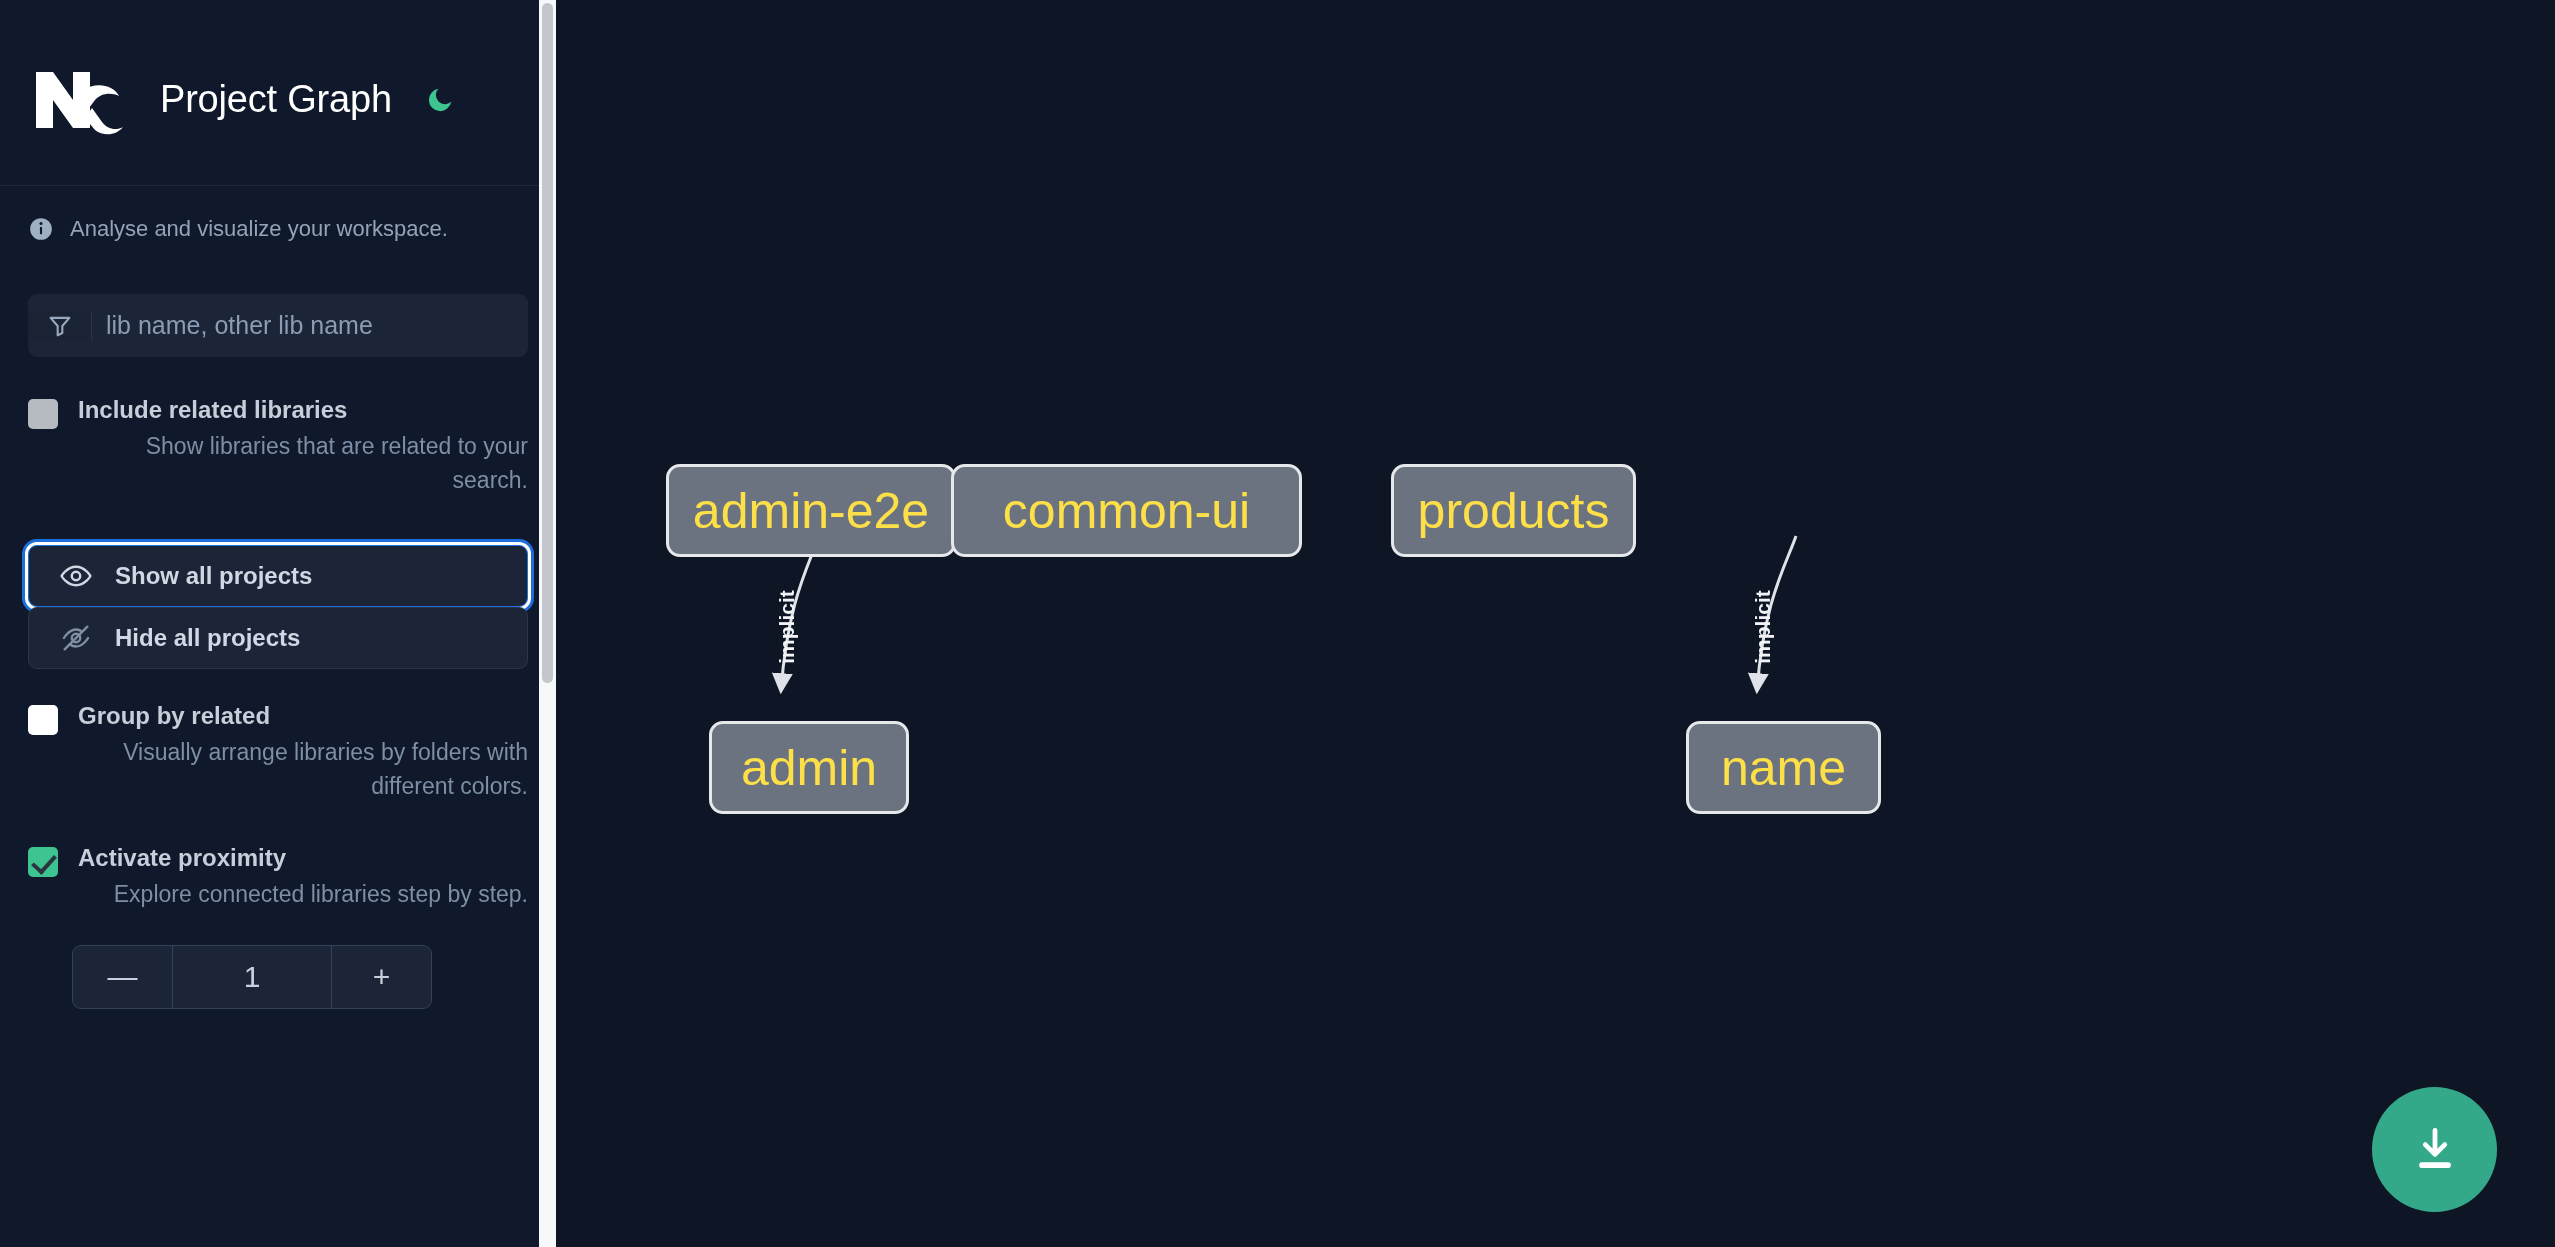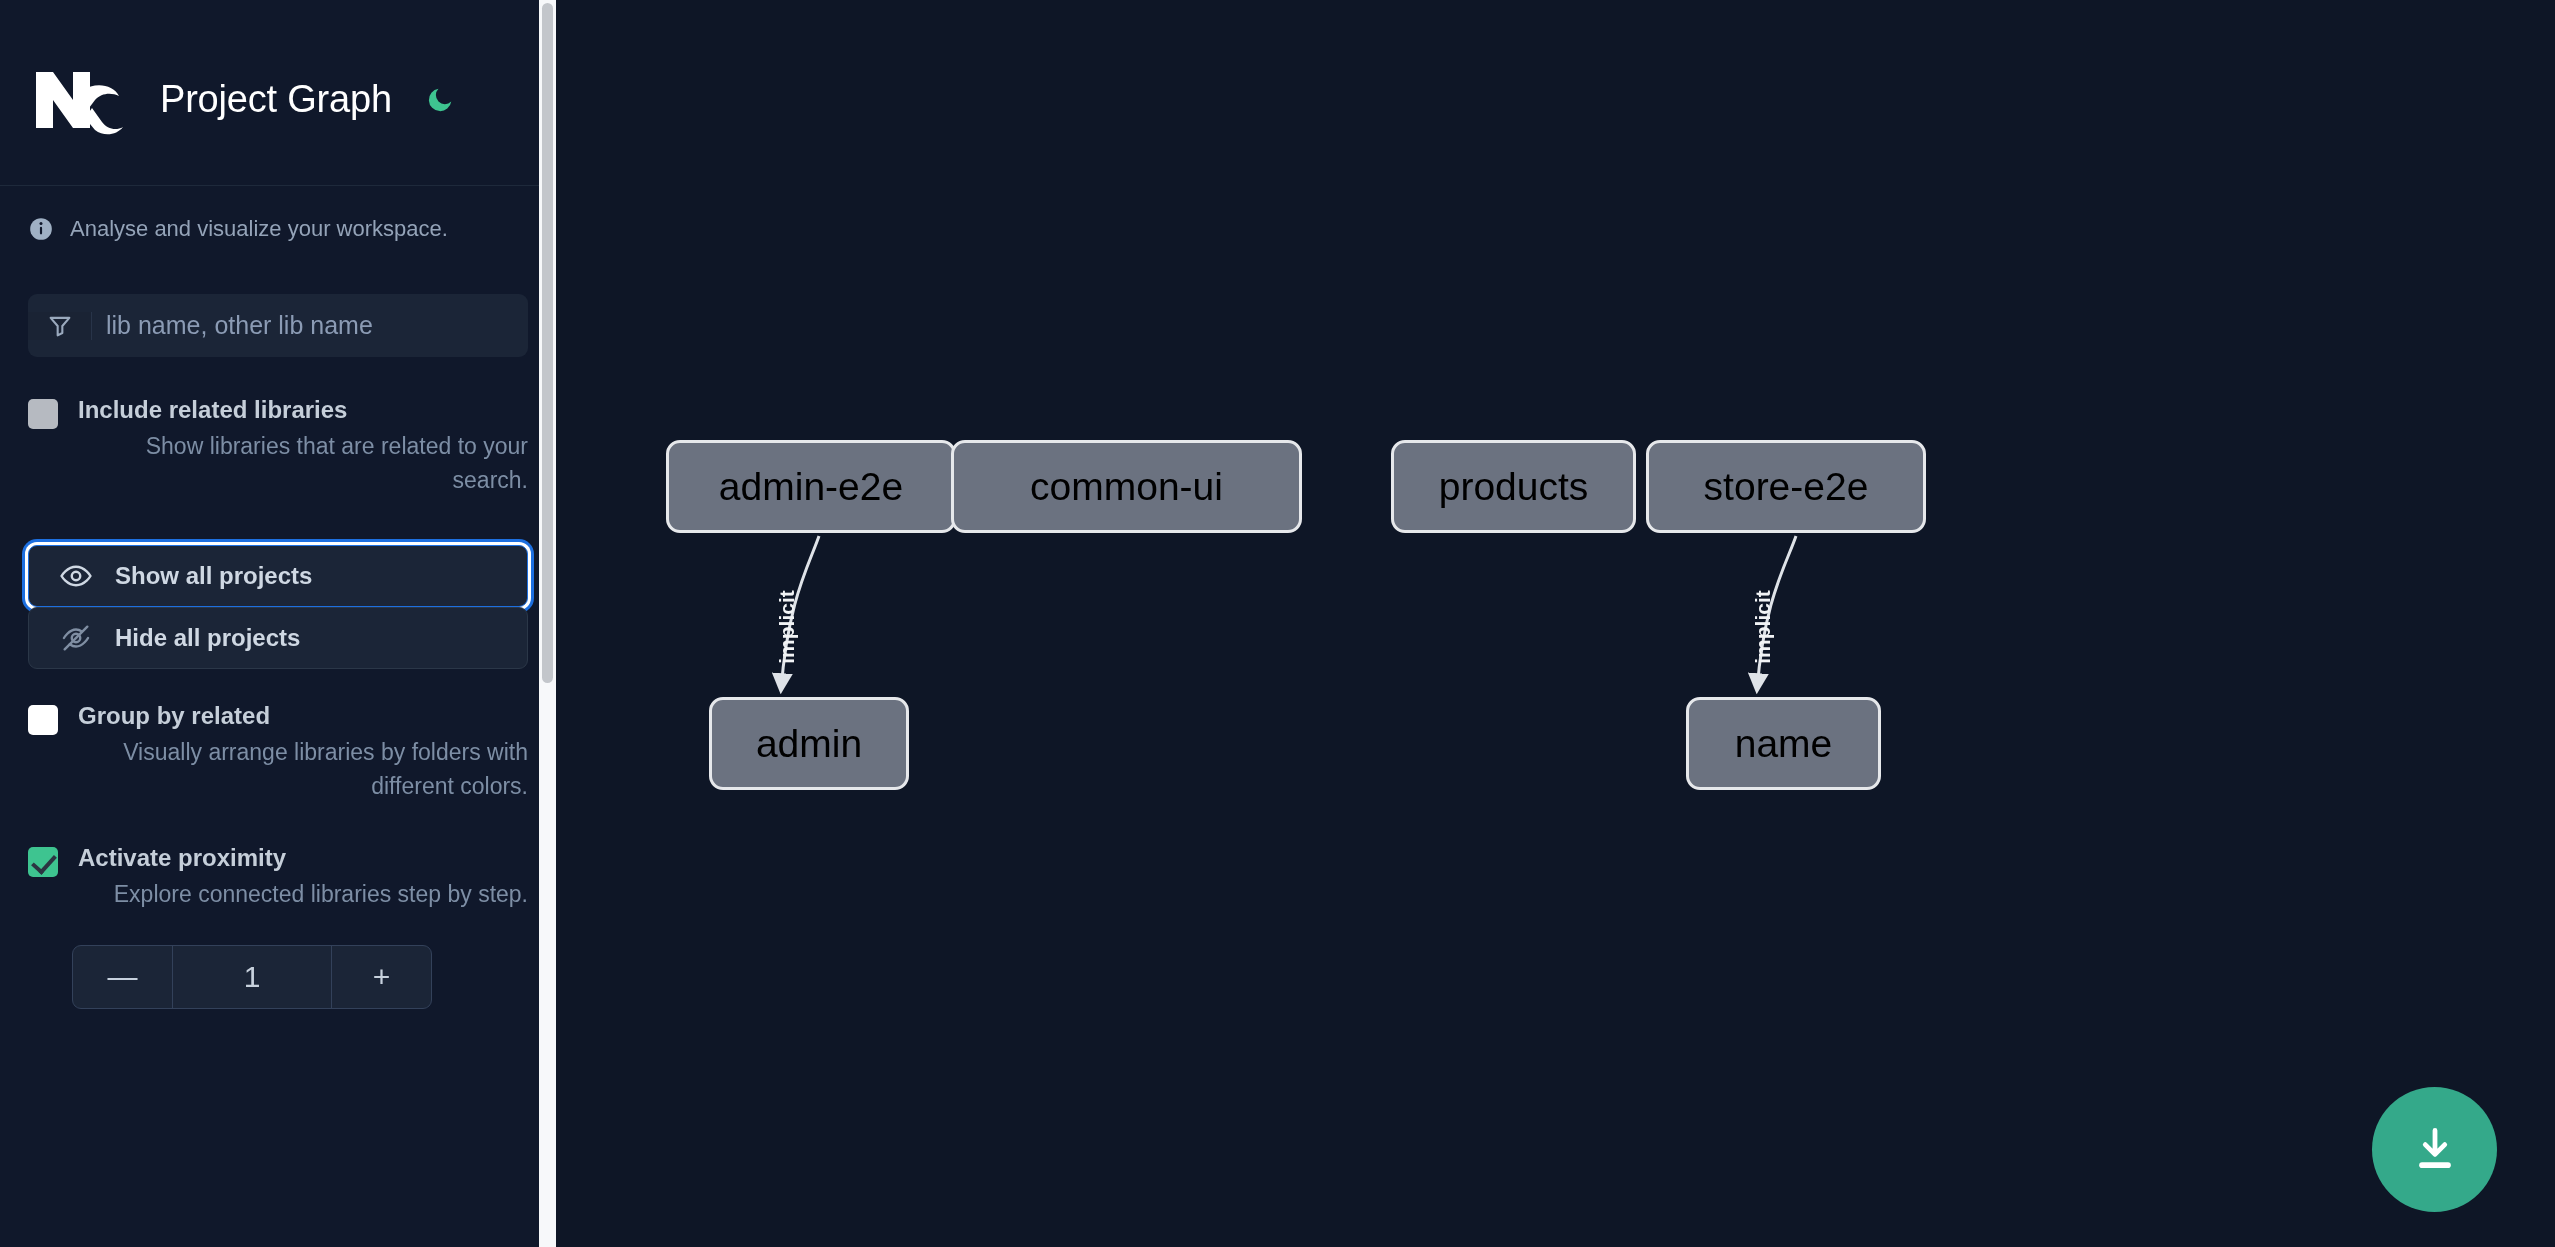--- a/index.html
+++ b/index.html
@@ -183,24 +183,25 @@
     height: 1247px;
     background: #0e1626;
     overflow: hidden;
   }
   .node {
     position: absolute;
     display: flex; align-items: center; justify-content: center;
     background: #6b7280;
     border: 3px solid #e6e8eb;
     border-radius: 14px;
-    color: #000000;
-    font-size: 39px;
+    color: #fde047;
+    font-size: 50px;
     white-space: nowrap;
     cursor: pointer;
+    margin-top: 24px;
   }
   .edge-svg { position: absolute; left: 0; top: 0; width: 100%; height: 100%; pointer-events: none; }
   .edge-label {
     position: absolute;
     color: #f1f3f5;
     font-size: 21px;
     font-weight: bold;
     transform-origin: center center;
     transform: rotate(-90deg);
     white-space: nowrap;
@@ -339,21 +340,20 @@
       <path d="M263 536 C 253 565, 232 600, 225 690" fill="none" stroke="#dfe3e8" stroke-width="3" marker-end="url(#arrow)"></path>
       <path d="M1240 536 C 1230 565, 1208 600, 1201 690" fill="none" stroke="#dfe3e8" stroke-width="3" marker-end="url(#arrow)"></path>
     </svg>
 
     <div class="edge-label" style="left:194px; top:615px;">implicit</div>
     <div class="edge-label" style="left:1170px; top:615px;">implicit</div>
 
     <div class="node" style="left:110px;  top:440px; width:290px; height:93px;">admin-e2e</div>
     <div class="node" style="left:395px;  top:440px; width:351px; height:93px;">common-ui</div>
     <div class="node" style="left:835px;  top:440px; width:245px; height:93px;">products</div>
-    <div class="node" style="left:1090px; top:440px; width:280px; height:93px;">store-e2e</div>
     <div class="node" style="left:153px;  top:697px; width:200px; height:93px;">admin</div>
     <div class="node" style="left:1130px; top:697px; width:195px; height:93px;">name</div>
 
     <div class="fab">
       <svg viewBox="0 0 24 24" width="52" height="52">
         <path d="M12 3v11M12 14l-4.5-4.5M12 14l4.5-4.5" fill="none" stroke="#ffffff" stroke-width="2.2" stroke-linecap="round" stroke-linejoin="round"></path>
         <line x1="6" y1="19" x2="18" y2="19" stroke="#ffffff" stroke-width="2.6" stroke-linecap="round"></line>
       </svg>
     </div>
 

